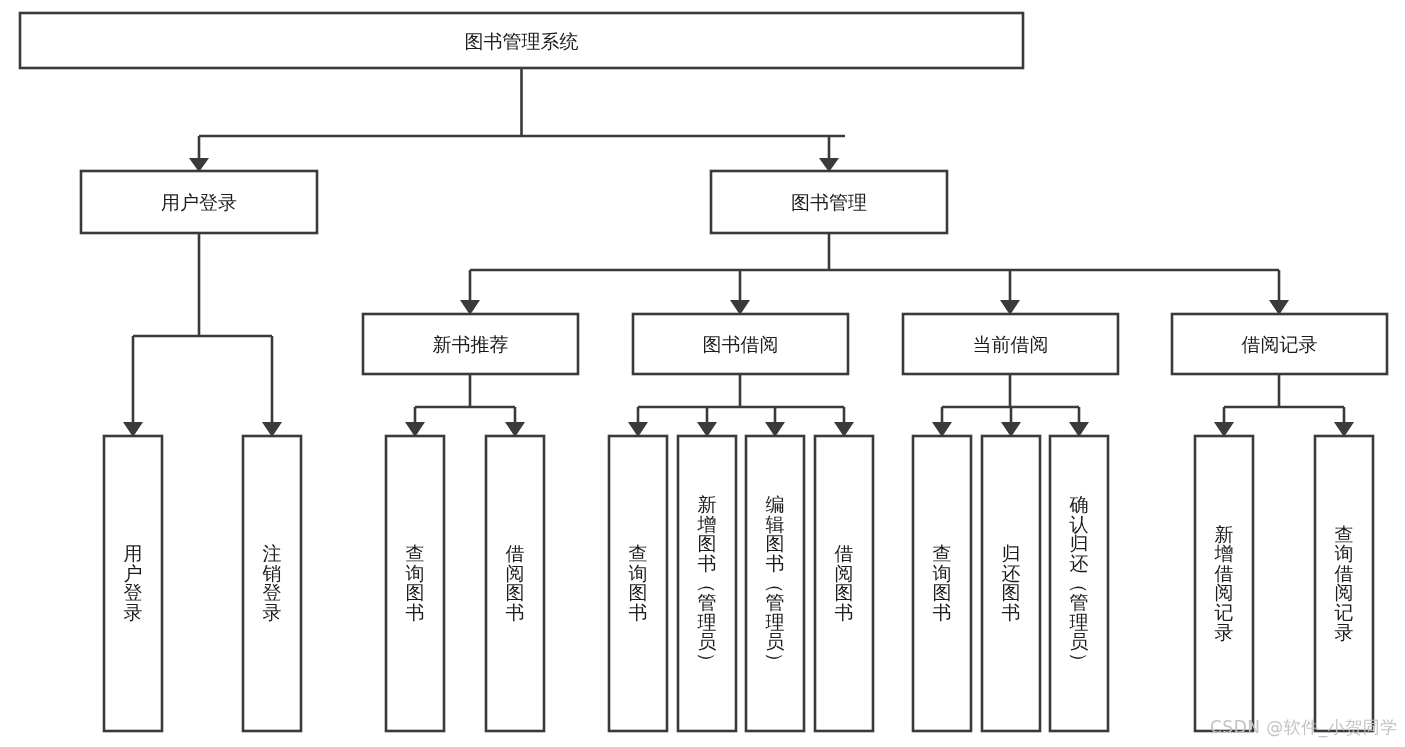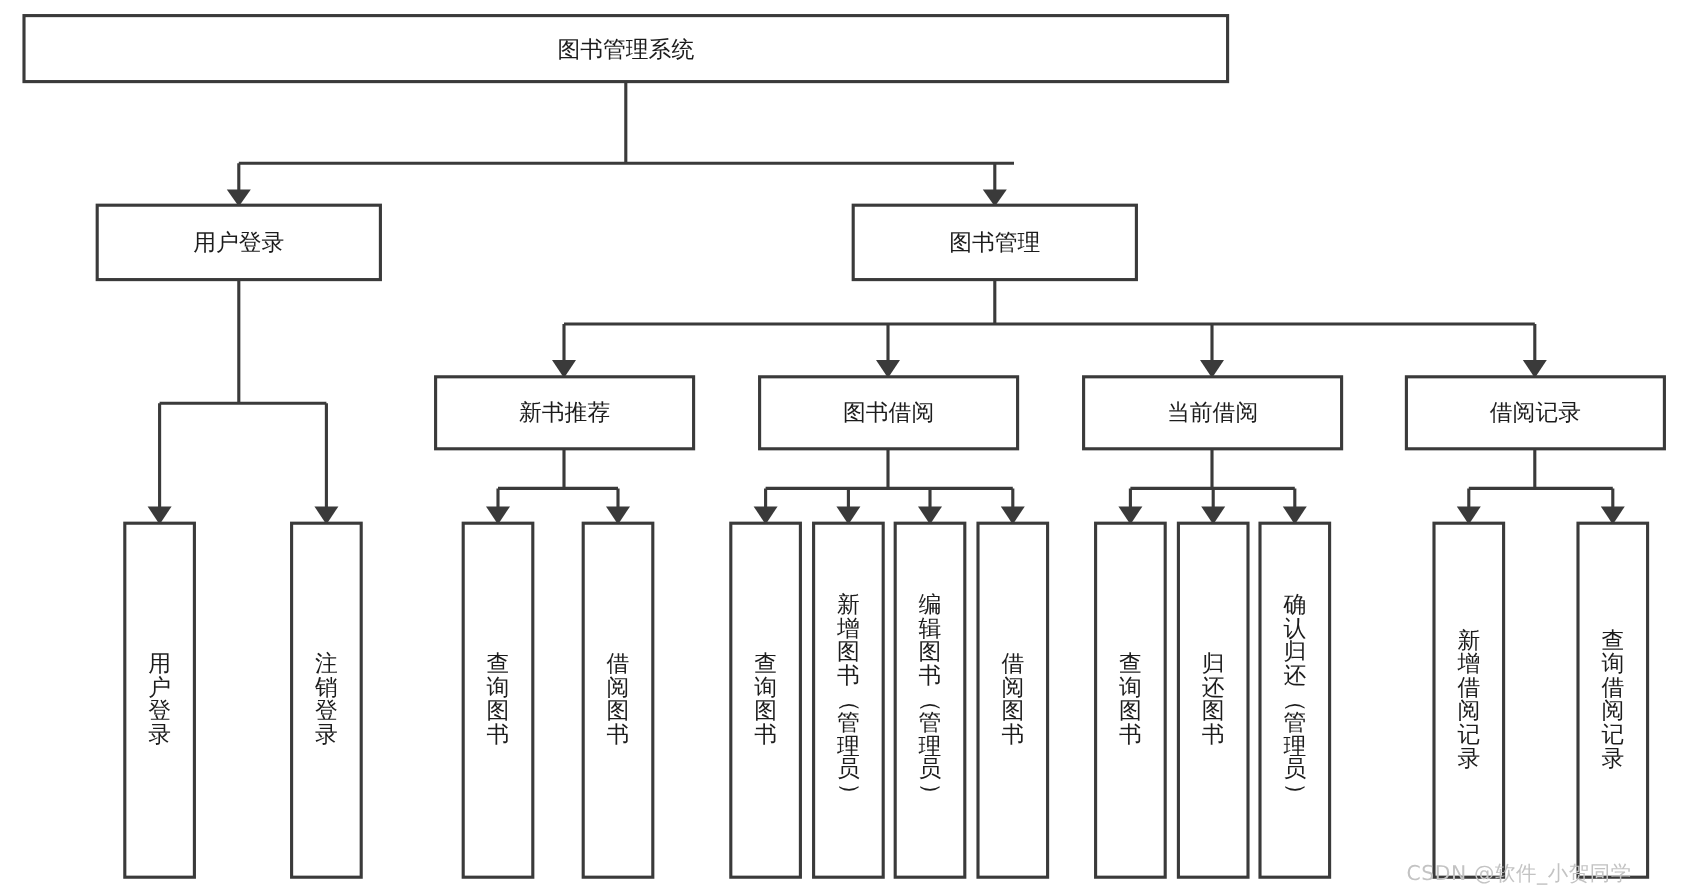--- a/index.html
+++ b/index.html
@@ -62,21 +62,21 @@
     display: flex;
     flex-direction: column;
     align-items: center;
     justify-content: flex-start;
   }
   .vlabel span.ch {
     display: block;
   }
   .watermark {
     position: absolute;
-    left: 1172px;
+    left: 1210px;
     top: 716px;
     font-family: "DejaVu Sans", "Liberation Sans", sans-serif;
     font-size: 17px;
     color: #c3c3c3;
     white-space: nowrap;
     letter-spacing: 0.5px;
   }
 </style>
 </head>
 <body>

